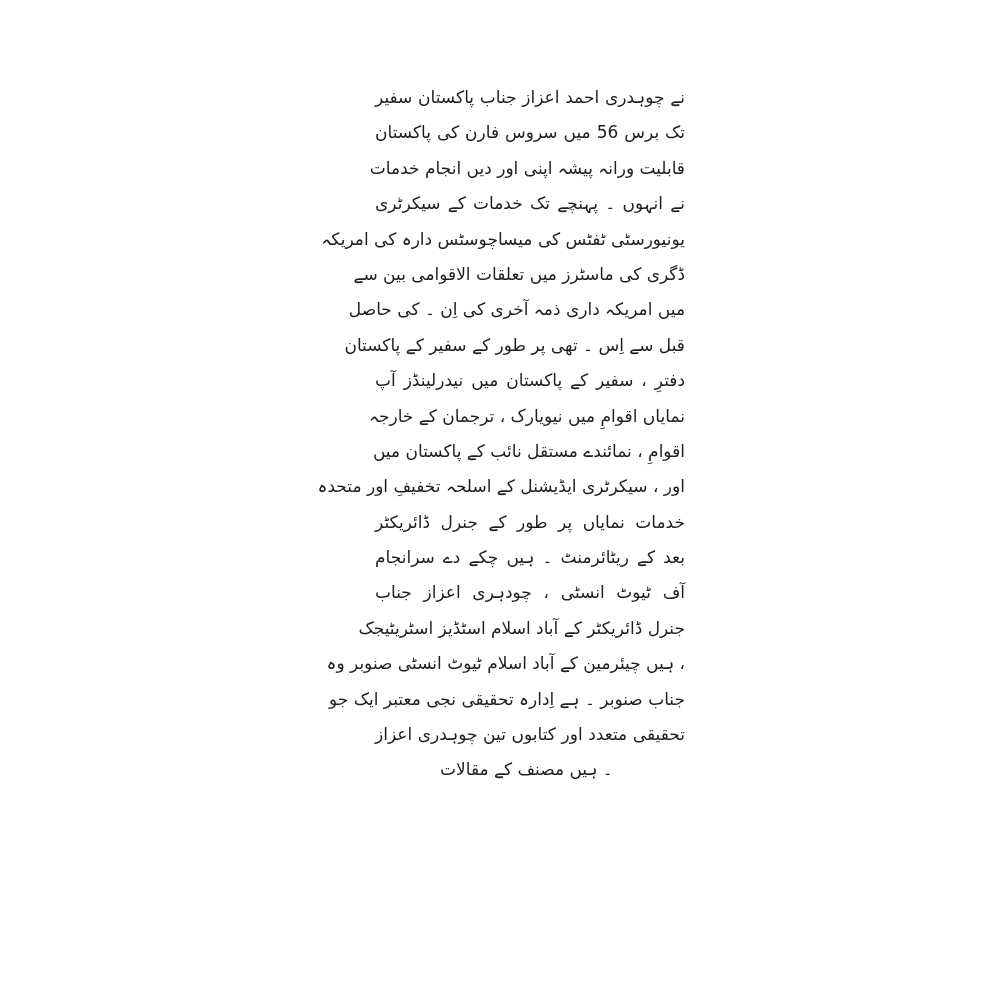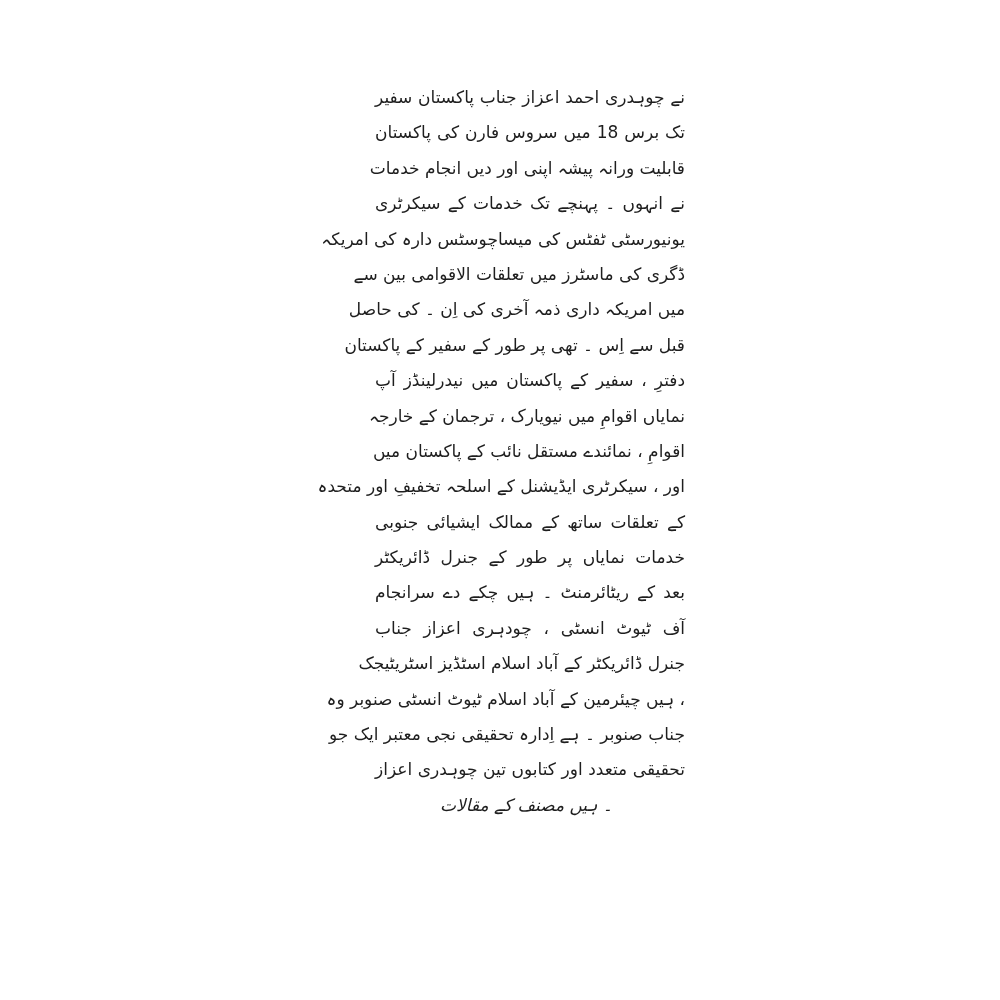--- a/index.html
+++ b/index.html
@@ -26,41 +26,39 @@
     font-size: 17px;
     white-space: nowrap;
     text-align: justify;
     text-align-last: justify;
     letter-spacing: 0.2px;
   }
   .line.last {
     text-align: right;
     text-align-last: left;
     padding-left: 65px;
-    font-style: italic;
   }
 </style>
 </head>
 <body>
 
 <div class="page">
   <div class="article" id="article" style="color: rgb(30, 30, 30);">
       <div class="line">نے چوہدری احمد اعزاز جناب پاکستان سفیر</div>
-      <div class="line">تک برس 18 میں سروس فارن کی پاکستان</div>
+      <div class="line">تک برس 56 میں سروس فارن کی پاکستان</div>
       <div class="line">قابلیت ورانہ پیشہ اپنی اور دیں انجام خدمات</div>
       <div class="line">نے انہوں ۔ پہنچے تک خدمات کے سیکرٹری</div>
       <div class="line">یونیورسٹی ٹفٹس کی میساچوسٹس دارہ کی امریکہ</div>
       <div class="line">ڈگری کی ماسٹرز میں تعلقات الاقوامی بین سے</div>
       <div class="line">میں امریکہ داری ذمہ آخری کی اِن ۔ کی حاصل</div>
       <div class="line">قبل سے اِس ۔ تھی پر طور کے سفیر کے پاکستان</div>
       <div class="line">دفترِ ، سفیر کے پاکستان میں نیدرلینڈز آپ</div>
       <div class="line">نمایاں اقوامِ میں نیویارک ، ترجمان کے خارجہ</div>
       <div class="line">اقوامِ ، نمائندے مستقل نائب کے پاکستان میں</div>
       <div class="line">اور ، سیکرٹری ایڈیشنل کے اسلحہ تخفیفِ اور متحدہ</div>
-      <div class="line">کے تعلقات ساتھ کے ممالک ایشیائی جنوبی</div>
       <div class="line">خدمات نمایاں پر طور کے جنرل ڈائریکٹر</div>
       <div class="line">بعد کے ریٹائرمنٹ ۔ ہیں چکے دے سرانجام</div>
       <div class="line">آف ٹیوٹ انسٹی ، چودہری اعزاز جناب</div>
       <div class="line">جنرل ڈائریکٹر کے آباد اسلام اسٹڈیز اسٹریٹیجک</div>
       <div class="line">، ہیں چیئرمین کے آباد اسلام ٹیوٹ انسٹی صنوبر وہ</div>
       <div class="line">جناب صنوبر ۔ ہے اِدارہ تحقیقی نجی معتبر ایک جو</div>
       <div class="line">تحقیقی متعدد اور کتابوں تین چوہدری اعزاز</div>
       <div class="line last">۔ ہیں مصنف کے مقالات</div>
     </div>
 </div>

